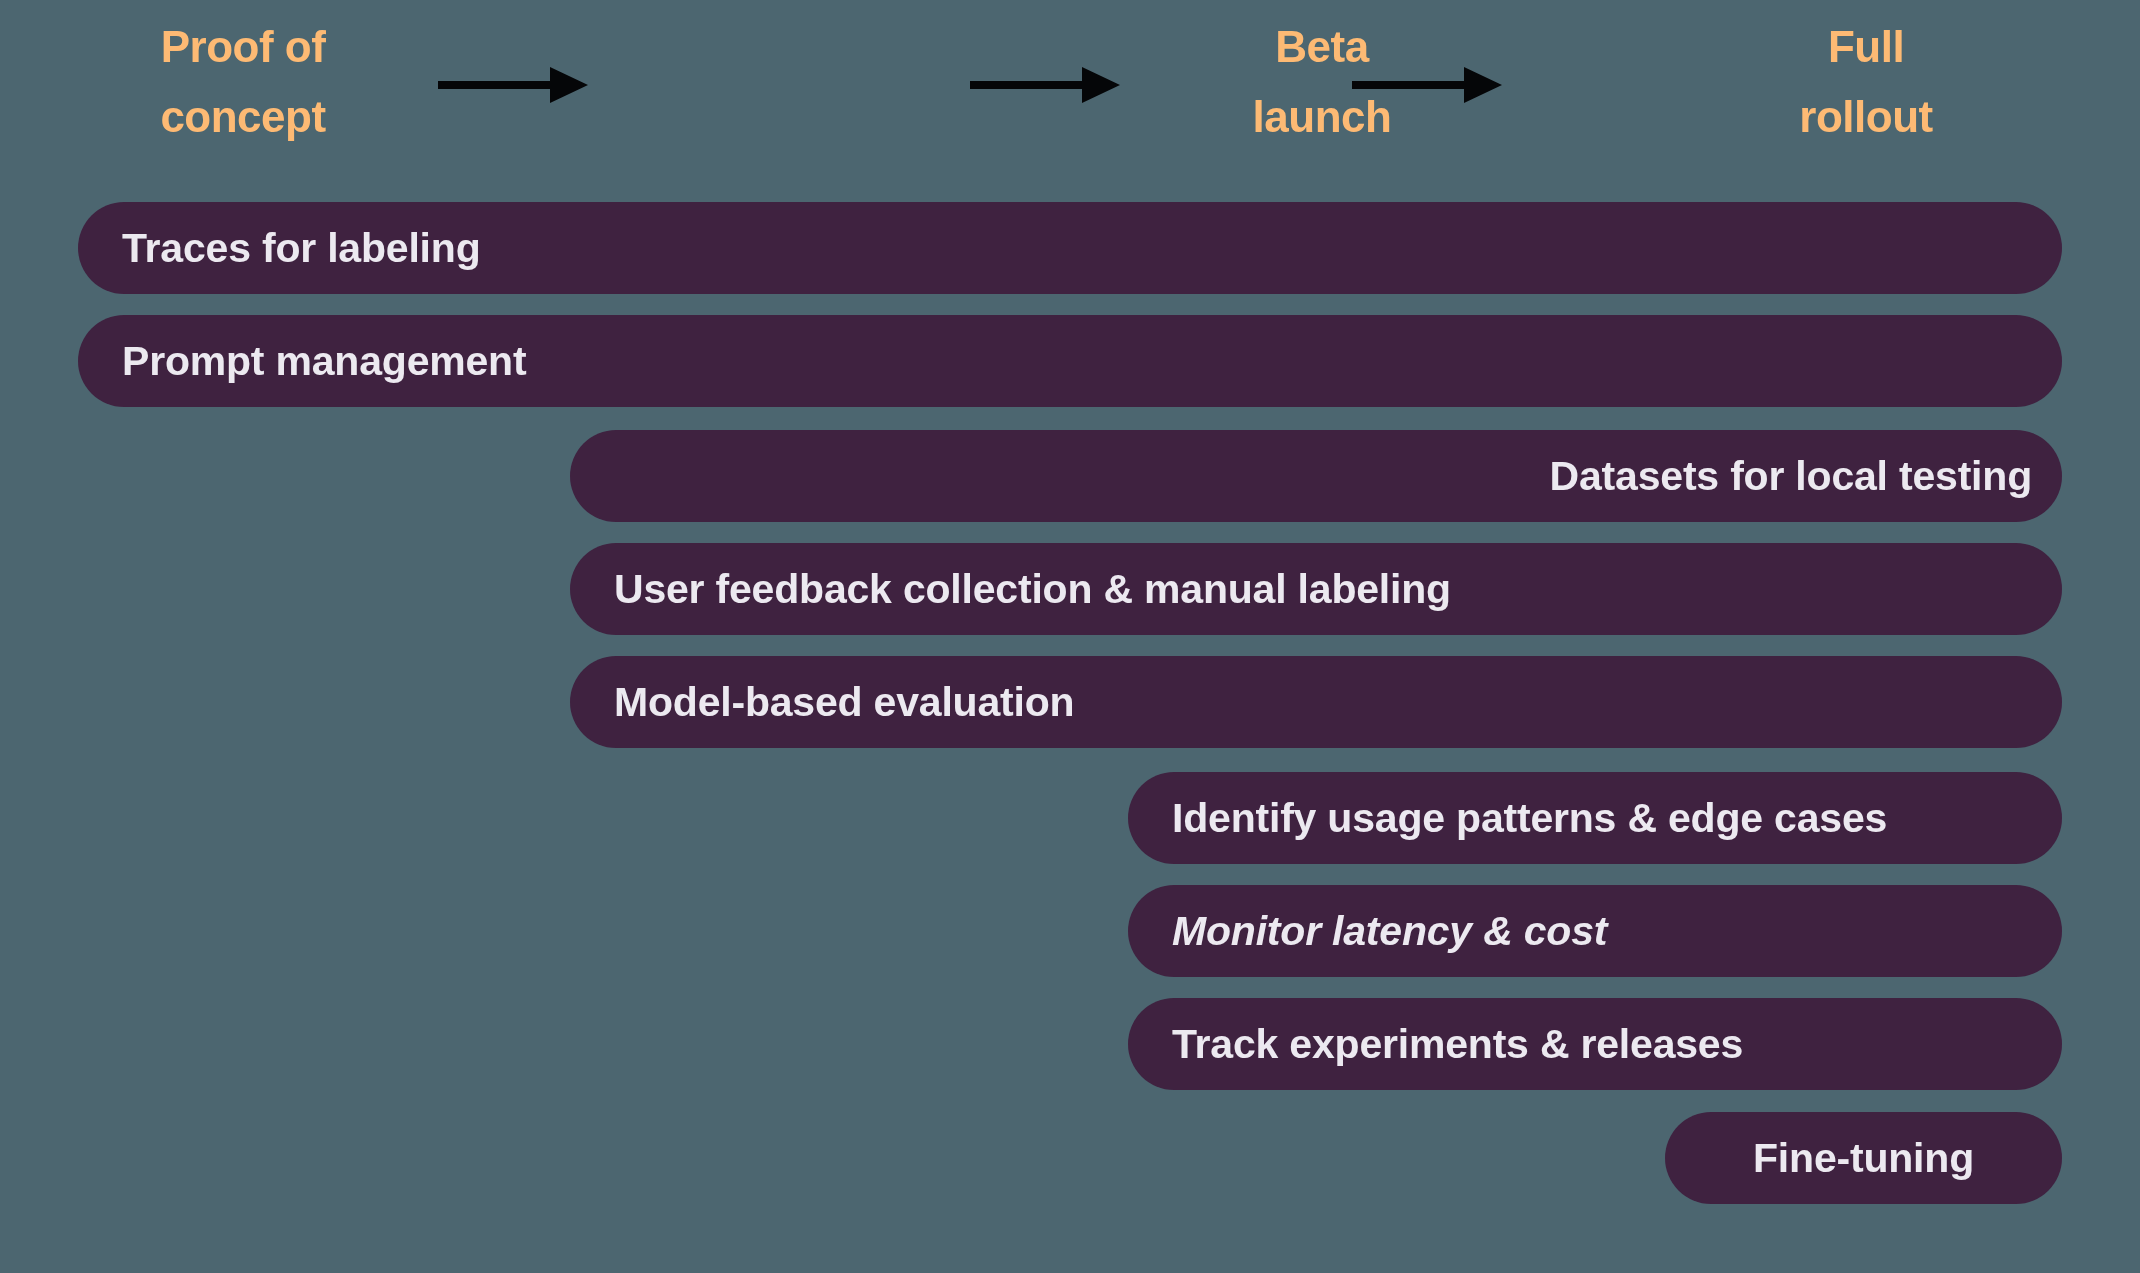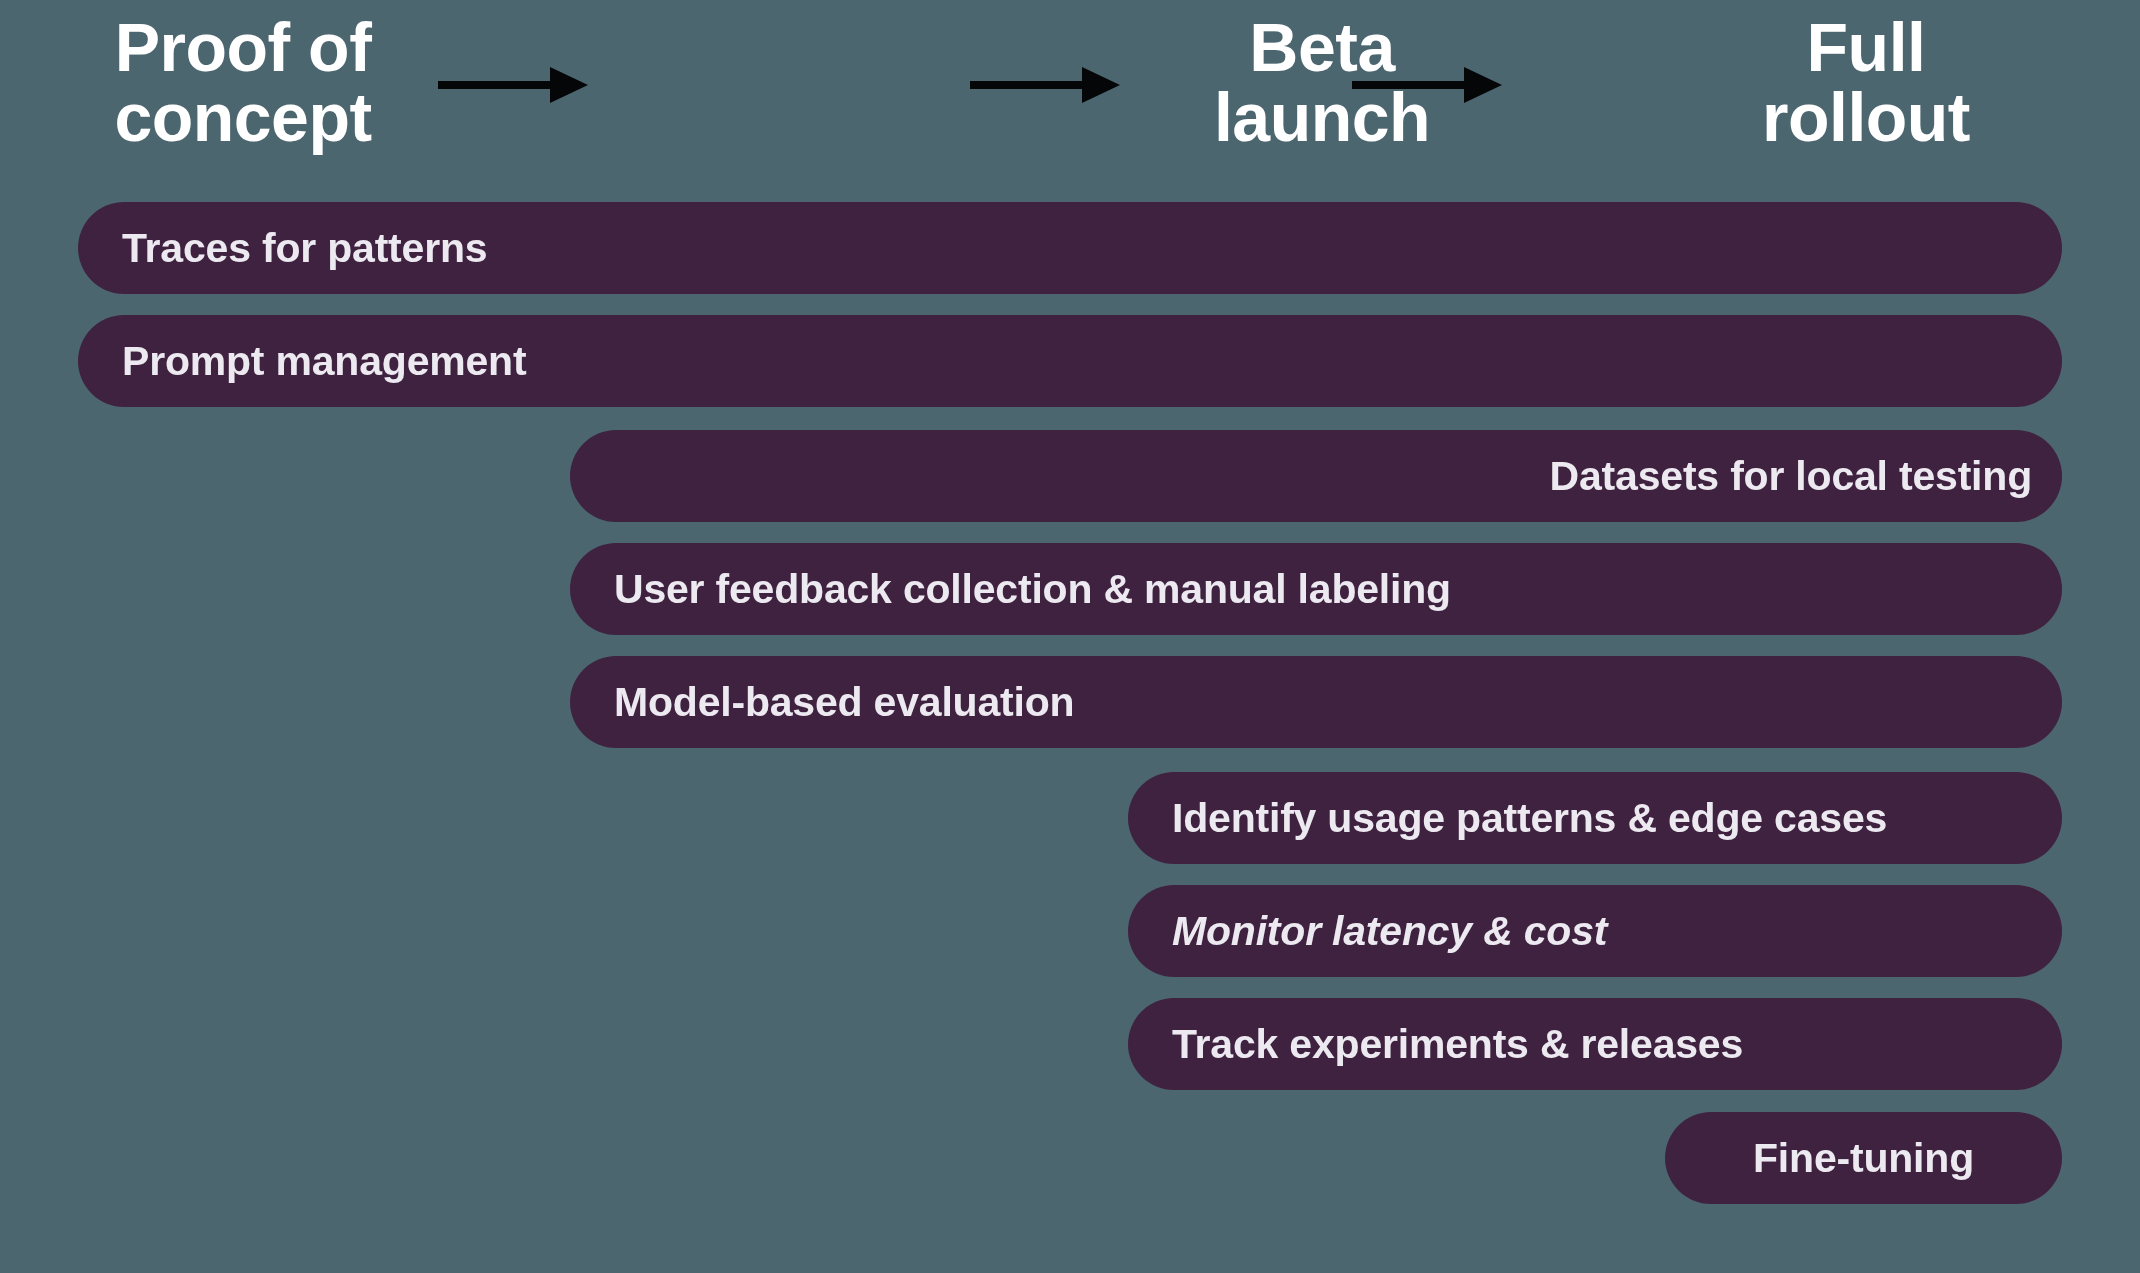--- a/index.html
+++ b/index.html
@@ -17,23 +17,23 @@
     position: relative;
     width: 2140px;
     height: 1273px;
     background: #4C6670;
   }
 
   
   .phase-label {
     position: absolute;
     text-align: center;
-    color: #ffffff;
+    color: #fdba74;
     font-weight: 700;
-    font-size: 68px;
+    font-size: 44px;
     line-height: 70px;
     letter-spacing: -0.5px;
     white-space: pre-line;
     transform: translateX(-50%);
   }
   .phase-1 { left: 243px; top: 12px; }
   .phase-2 { left: 785px; top: 12px; }
   .phase-3 { left: 1322px; top: 12px; }
   .phase-4 { left: 1866px; top: 12px; }
 
@@ -109,21 +109,21 @@
       <path d="M0 18 H112 V4 L150 22 L112 40 V26 H0 Z" fill="#050608"></path>
     </svg>
   </div>
   <div class="phase-arrow arrow-3">
     <svg width="150" height="44" viewBox="0 0 150 44" aria-hidden="true">
       <path d="M0 18 H112 V4 L150 22 L112 40 V26 H0 Z" fill="#050608"></path>
     </svg>
   </div>
 
   <div class="pill r1 start-poc">
-    <span class="pill-label">Traces for patterns</span>
+    <span class="pill-label">Traces for labeling</span>
   </div>
 
   <div class="pill r2 start-poc">
     <span class="pill-label">Prompt management</span>
   </div>
 
   <div class="pill r3 start-test">
     <span class="pill-label">Datasets for local testing</span>
   </div>
 

